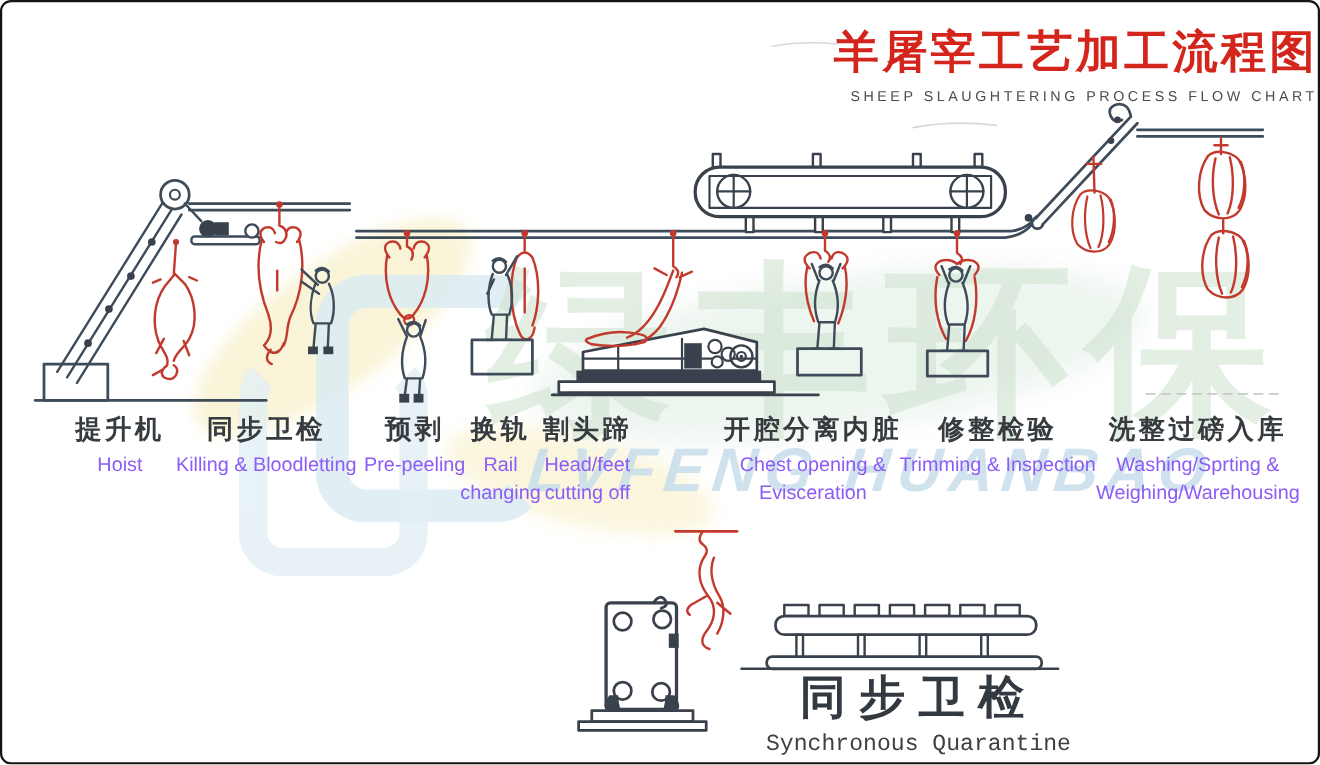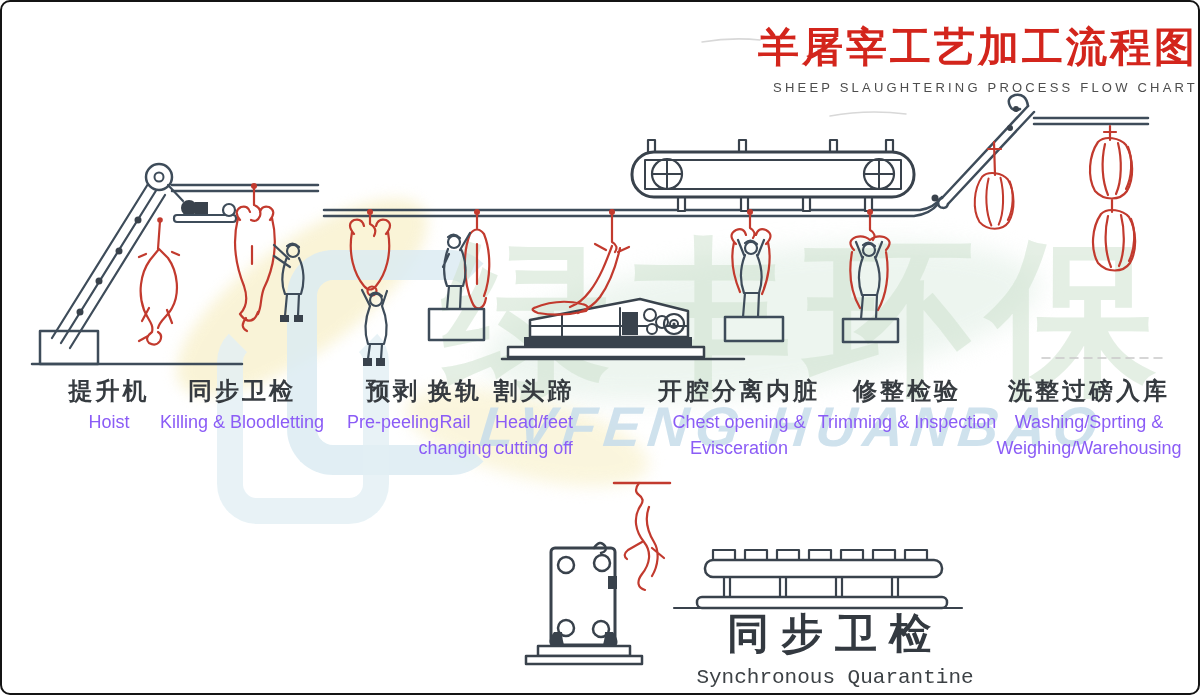--- a/index.html
+++ b/index.html
@@ -296,21 +296,21 @@
   </div>
 
   <div class="station" style="left:2px;top:374px">
     <div class="zh">提升机</div>
     <div class="en">Hoist</div>
   </div>
   <div class="station" style="left:135px;top:374px">
     <div class="zh">同步卫检</div>
     <div class="en">Killing &amp; Bloodletting</div>
   </div>
-  <div class="station" style="left:286px;top:374px">
+  <div class="station" style="left:270px;top:374px">
     <div class="zh">预剥</div>
     <div class="en">Pre-peeling</div>
   </div>
   <div class="station" style="left:348px;top:374px">
     <div class="zh">换轨</div>
     <div class="en">Rail
 changing</div>
   </div>
   <div class="station" style="left:427px;top:374px">
     <div class="zh">割头蹄</div>

